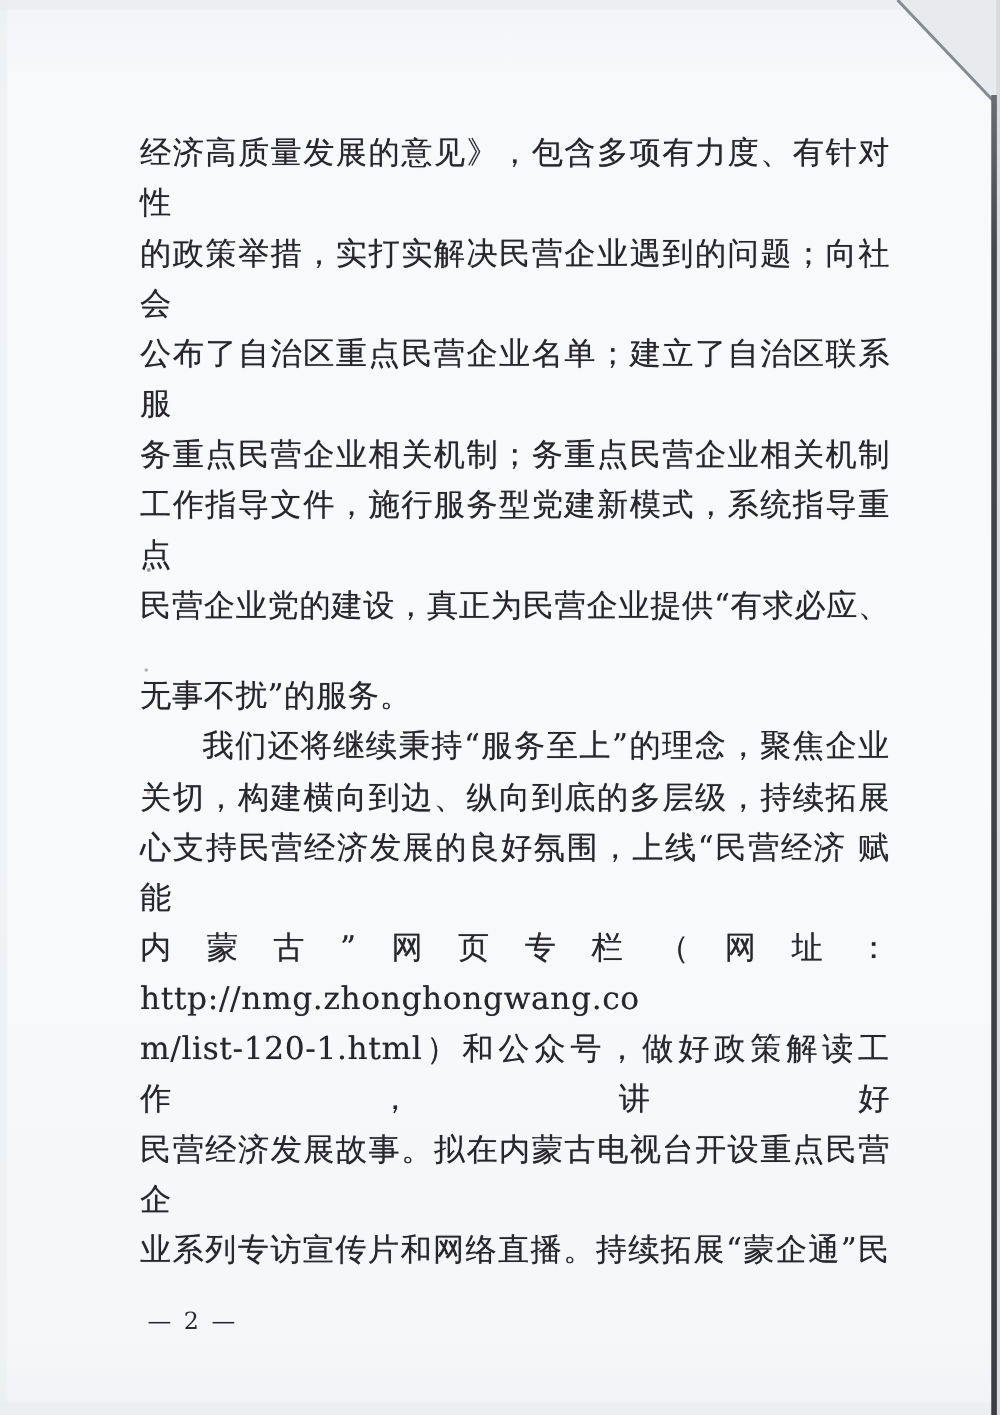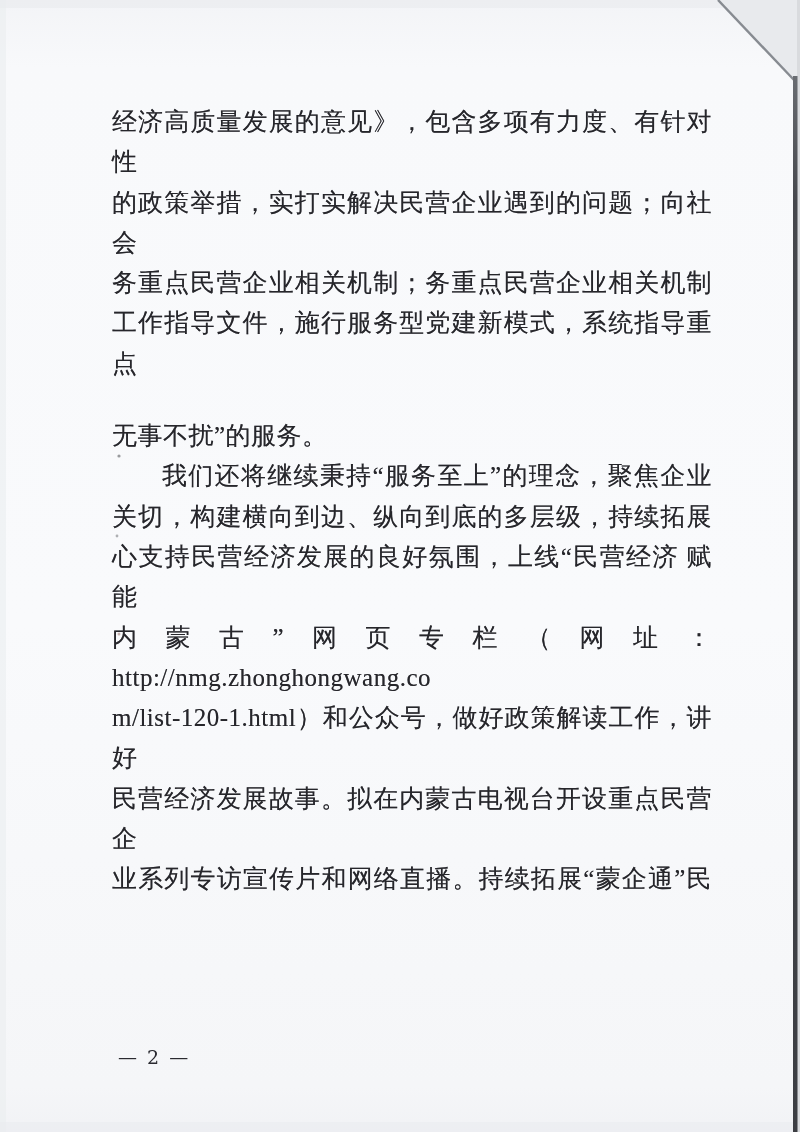--- a/index.html
+++ b/index.html
@@ -26,21 +26,21 @@
     inset: 0;
     pointer-events: none;
   }
   .text-block {
     position: absolute;
     left: 112px;
     top: 102px;
     width: 600px;
     color: #26262b;
   }
-  .paragraph { margin: 0; font-family: Liberation Serif, serif; }
+  .paragraph { margin: 0; }
   .line {
     font-size: 25px;
     line-height: 40.3px;
     letter-spacing: 0.5px;
     text-align: justify;
     text-align-last: justify;
     color: #26262b;
     text-shadow: 0 0 0.6px rgba(40,40,46,0.55);
   }
   .line.indent { text-indent: 2em; }
@@ -84,22 +84,24 @@
 
     <circle cx="119" cy="456" r="1.6" fill="#4a4c50" opacity="0.55"></circle>
     <circle cx="117" cy="536" r="1.4" fill="#55575b" opacity="0.45"></circle>
     <circle cx="119" cy="634" r="1.5" fill="#8a5a55" opacity="0.45"></circle>
   </svg>
 
   <div class="text-block">
       <div class="paragraph">
         <div class="line">经济高质量发展的意见》，包含多项有力度、有针对性</div>
         <div class="line">的政策举措，实打实解决民营企业遇到的问题；向社会</div>
+        <div class="line">公布了自治区重点民营企业名单；建立了自治区联系服</div>
         <div class="line">务重点民营企业相关机制；务重点民营企业相关机制</div>
         <div class="line">工作指导文件，施行服务型党建新模式，系统指导重点</div>
+        <div class="line">民营企业党的建设，真正为民营企业提供“有求必应、</div>
         <div class="line short">无事不扰”的服务。</div>
       </div>
       <div class="paragraph">
         <div class="line indent">我们还将继续秉持“服务至上”的理念，聚焦企业</div>
         <div class="line">关切，构建横向到边、纵向到底的多层级，持续拓展</div>
         <div class="line">心支持民营经济发展的良好氛围，上线“民营经济 赋能</div>
         <div class="line">内蒙古”网页专栏（网址：http://nmg.zhonghongwang.co</div>
         <div class="line">m/list-120-1.html）和公众号，做好政策解读工作，讲好</div>
         <div class="line">民营经济发展故事。拟在内蒙古电视台开设重点民营企</div>
         <div class="line">业系列专访宣传片和网络直播。持续拓展“蒙企通”民</div>

